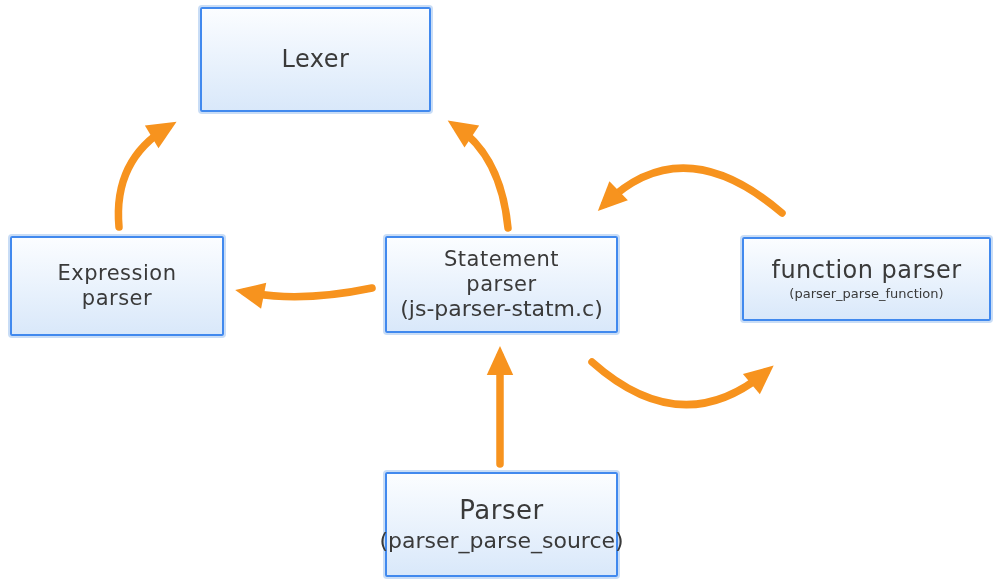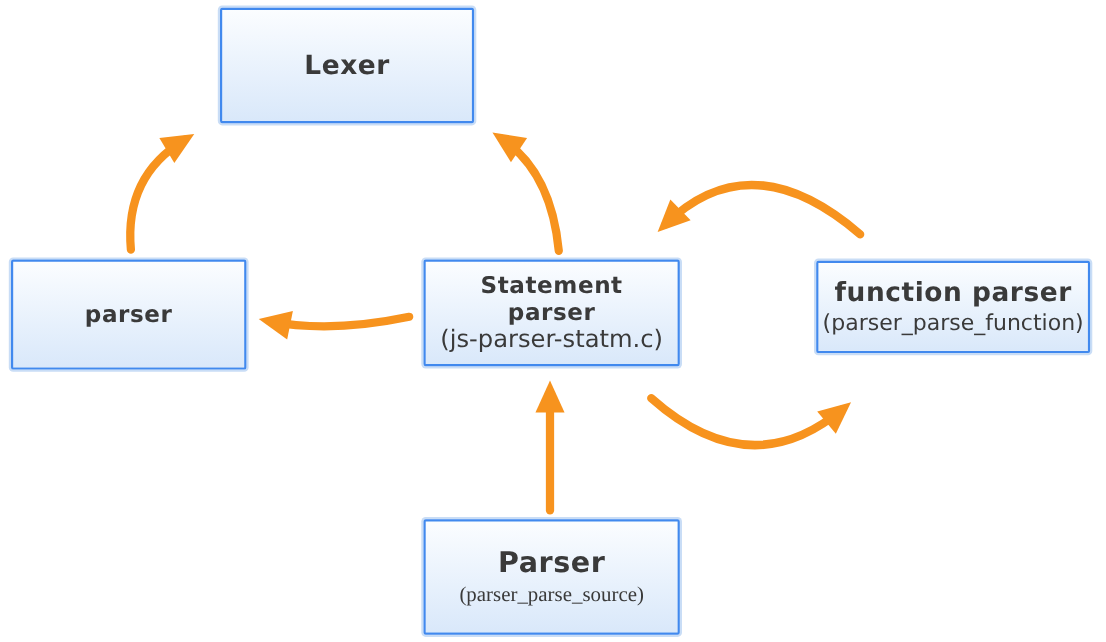--- a/index.html
+++ b/index.html
@@ -41,37 +41,37 @@
     background: linear-gradient(to bottom, var(--box-top, #FBFDFF) 0%, var(--box-bottom, #D9E8FA) 100%);
     color: var(--text, #3A3A3A);
     display: flex;
     flex-direction: column;
     align-items: center;
     justify-content: center;
     text-align: center;
     line-height: 1.18;
   }
   .node .title {
-    font-weight: 700;
+    font-weight: 400;
     letter-spacing: 0.5px;
   }
   .node .code {
     font-weight: 400;
     letter-spacing: 0px;
   }
   .node-lexer .title      { font-size: 24px; }
   .node-lexer .code       { font-size: 22px; }
   .node-expression .title { font-size: 21px; }
   .node-expression .code  { font-size: 19px; }
   .node-statement .title  { font-size: 21px; }
   .node-statement .code   { font-size: 22px; }
   .node-function .title   { font-size: 24px; margin-bottom: 2px; }
-  .node-function .code    { font-size: 20px; }
+  .node-function .code    { font-size: 13px; }
   .node-parser .title     { font-size: 26px; margin-bottom: 2px; }
-  .node-parser .code      { font-size: 19px; font-family: Liberation Serif, serif; }
+  .node-parser .code      { font-size: 22px; }
 
   .node-lexer      { left: 200px; top: 7px;   width: 231px; height: 105px; }
   .node-expression { left: 10px;  top: 236px; width: 214px; height: 100px; }
   .node-statement  { left: 385px; top: 236px; width: 233px; height: 97px; }
   .node-function   { left: 742px; top: 237px; width: 249px; height: 84px; }
   .node-parser     { left: 385px; top: 472px; width: 233px; height: 105px; }
 </style>
 </head>
 <body>
 
@@ -89,20 +89,21 @@
     <path class="edge" d="M782,213 Q683,128 605,204" marker-end="url(#ah)"></path>
     <path class="edge" d="M592,362 Q682,442 766,372" marker-end="url(#ah)"></path>
     <path class="edge" d="M500,464 L500,356" marker-end="url(#ah)"></path>
   </svg>
 
   <div class="node node-lexer">
     <div class="title">Lexer</div>
   </div>
 
   <div class="node node-expression">
+    <div class="title">Expression</div>
     <div class="title">parser</div>
   </div>
 
   <div class="node node-statement">
     <div class="title">Statement</div>
     <div class="title">parser</div>
     <div class="code">(js-parser-statm.c)</div>
   </div>
 
   <div class="node node-function">

